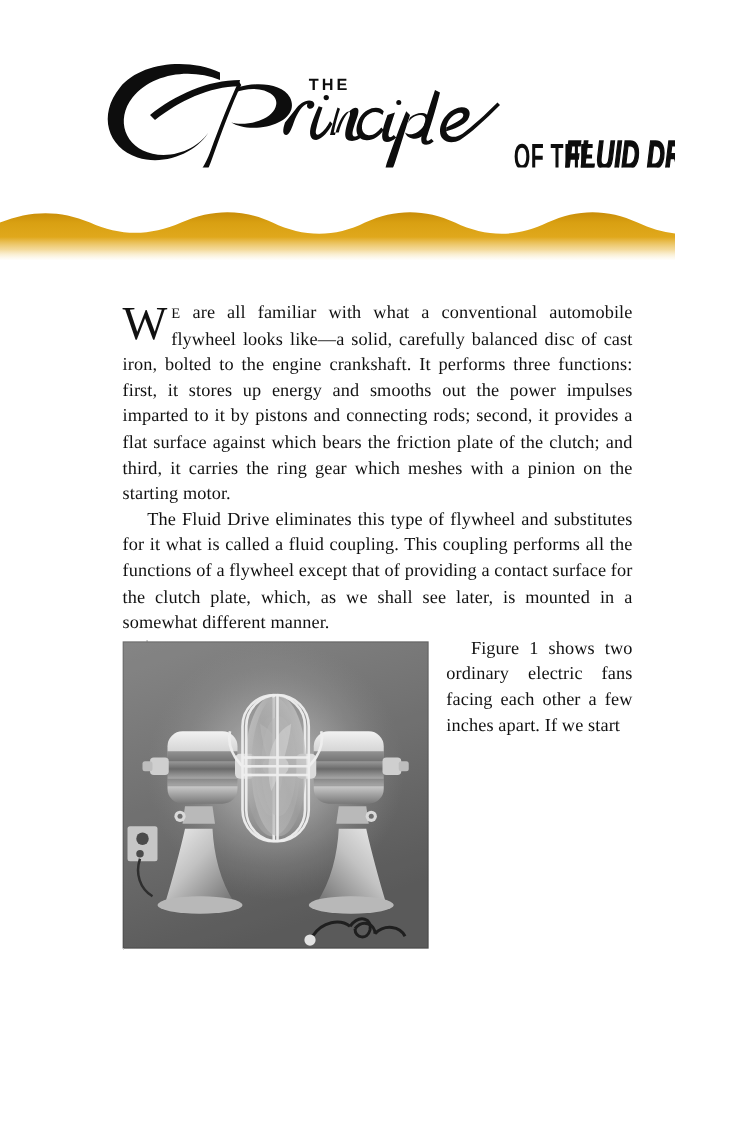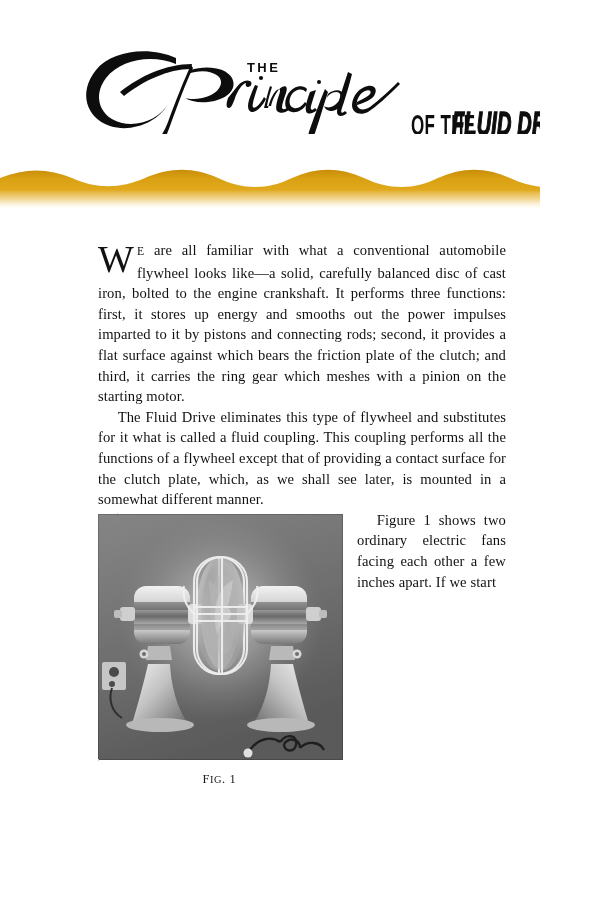--- a/index.html
+++ b/index.html
@@ -315,23 +315,20 @@
               <path d="M152 236 C 160 224, 174 222, 182 228"></path>
               <path d="M182 228 C 190 218, 200 222, 198 231 C 196 239, 186 238, 186 230"></path>
               <path d="M186 230 C 192 222, 202 226, 202 234"></path>
               <path d="M202 234 C 210 226, 222 228, 226 236"></path>
             </g>
             <circle cx="150" cy="239" r="4.5" fill="#e2e2e2"></circle>
 
             <rect x="0" y="0" width="245" height="246" fill="none" stroke="#000" stroke-opacity="0.18" stroke-width="2"></rect>
           </svg>
         </span>
-        <span class="fig-caption" style="display:block;">
-          <span>F</span><span class="fc-sc">IG</span><span>. 1</span>
-        </span>
       </span>
     </p>
 
     <p class="para indent">Figure 1 shows two ordinary electric fans facing each other a few inches apart. If we start</p>
 
   </div>
 
 </div>
 
 </body></html>

